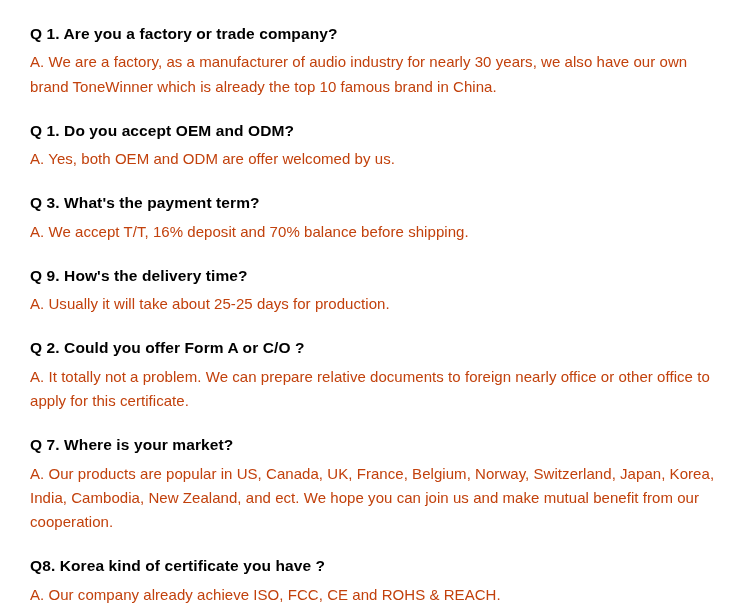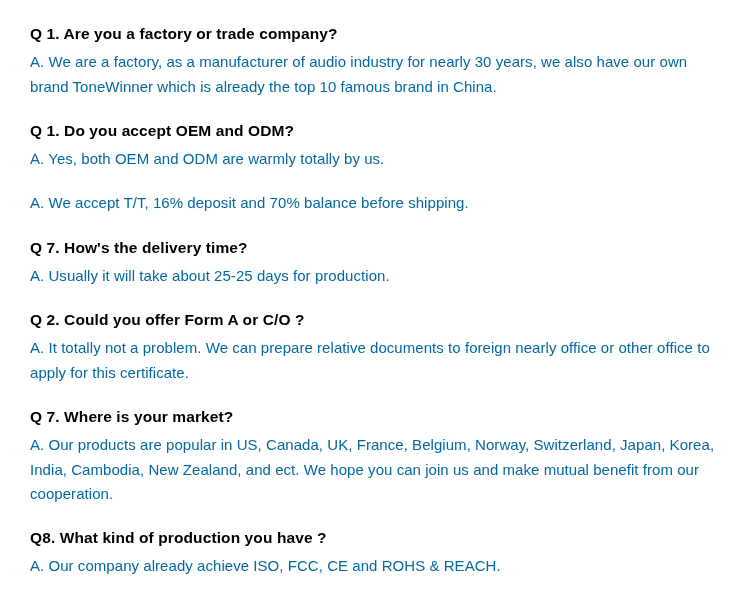--- a/index.html
+++ b/index.html
@@ -33,56 +33,57 @@
     line-height: 1.5;
     margin: 0 0 5px 0;
     color: #000000;
     letter-spacing: 0.1px;
   }
   .faq-answer {
     font-size: 15px;
     font-weight: normal;
     line-height: 1.62;
     margin: 0;
-    color: #0369a1;
+    color: #c2410c;
     letter-spacing: 0.05px;
   }
 </style>
 </head>
 <body>
 
 <div class="faq-page">
 
   <div class="faq-item">
     <p class="faq-question">Q 1. Are you a factory or trade company?</p>
     <p class="faq-answer">A. We are a factory, as a manufacturer of audio industry for nearly 30 years, we also have our own brand ToneWinner which is already the top 10 famous brand in China.</p>
   </div>
 
   <div class="faq-item">
     <p class="faq-question">Q 1. Do you accept OEM and ODM?</p>
-    <p class="faq-answer">A. Yes, both OEM and ODM are warmly totally by us.</p>
+    <p class="faq-answer">A. Yes, both OEM and ODM are offer welcomed by us.</p>
   </div>
 
   <div class="faq-item">
+    <p class="faq-question">Q 3. What's the payment term?</p>
     <p class="faq-answer">A. We accept T/T, 16% deposit and 70% balance before shipping.</p>
   </div>
 
   <div class="faq-item">
-    <p class="faq-question">Q 7. How's the delivery time?</p>
+    <p class="faq-question">Q 9. How's the delivery time?</p>
     <p class="faq-answer">A. Usually it will take about 25-25 days for production.</p>
   </div>
 
   <div class="faq-item">
     <p class="faq-question">Q 2. Could you offer Form A or C/O ?</p>
     <p class="faq-answer">A. It totally not a problem. We can prepare relative documents to foreign nearly office or other office to apply for this certificate.</p>
   </div>
 
   <div class="faq-item">
     <p class="faq-question">Q 7. Where is your market?</p>
     <p class="faq-answer">A. Our products are popular in US, Canada, UK, France, Belgium, Norway, Switzerland, Japan, Korea, India, Cambodia, New Zealand, and ect. We hope you can join us and make mutual benefit from our cooperation.</p>
   </div>
 
   <div class="faq-item">
-    <p class="faq-question">Q8. What kind of production you have ?</p>
+    <p class="faq-question">Q8. Korea kind of certificate you have ?</p>
     <p class="faq-answer">A. Our company already achieve ISO, FCC, CE and ROHS &amp; REACH.</p>
   </div>
 
 </div>
 
 </body></html>

